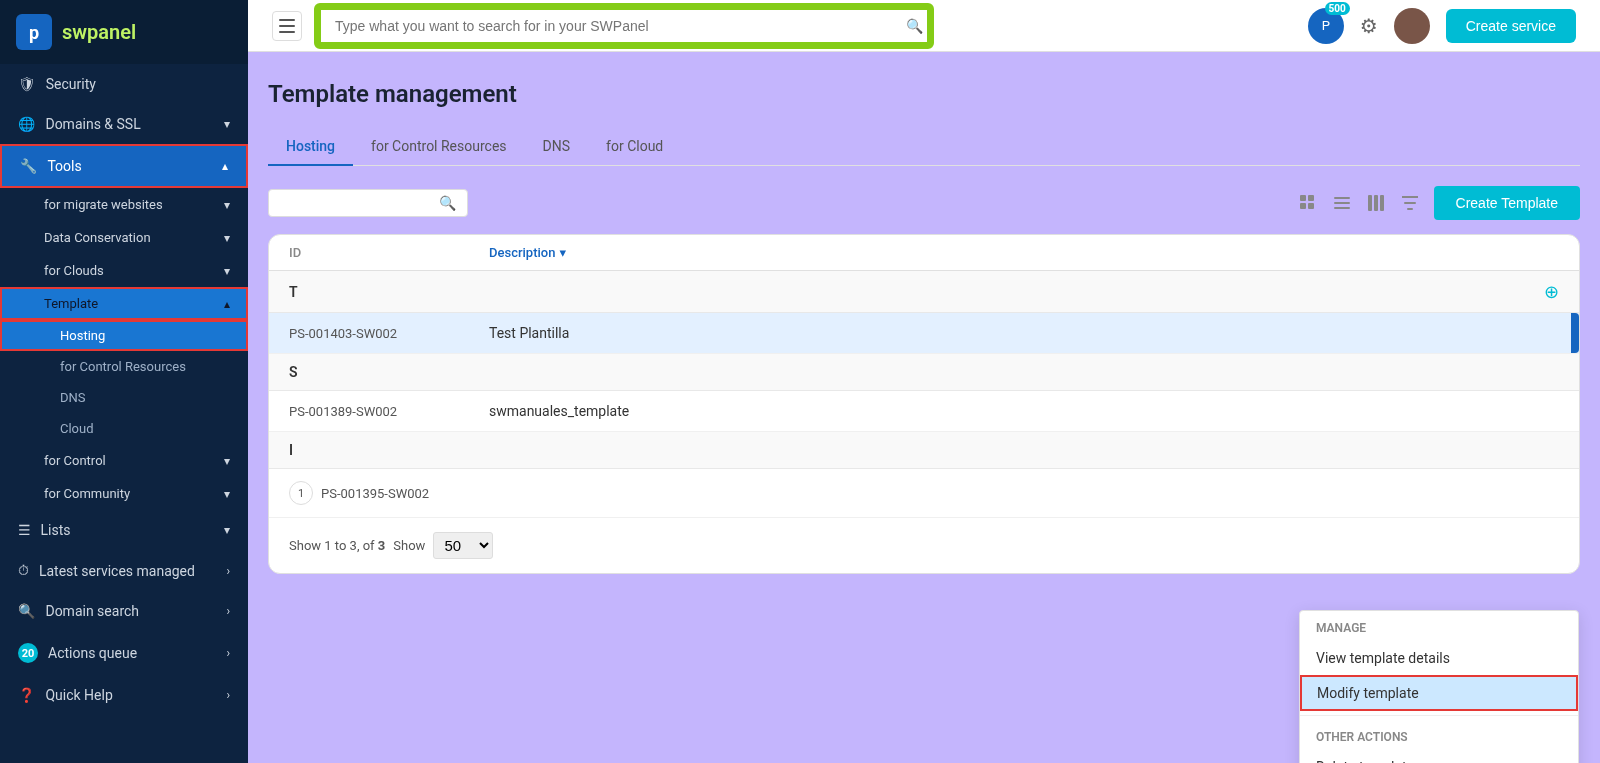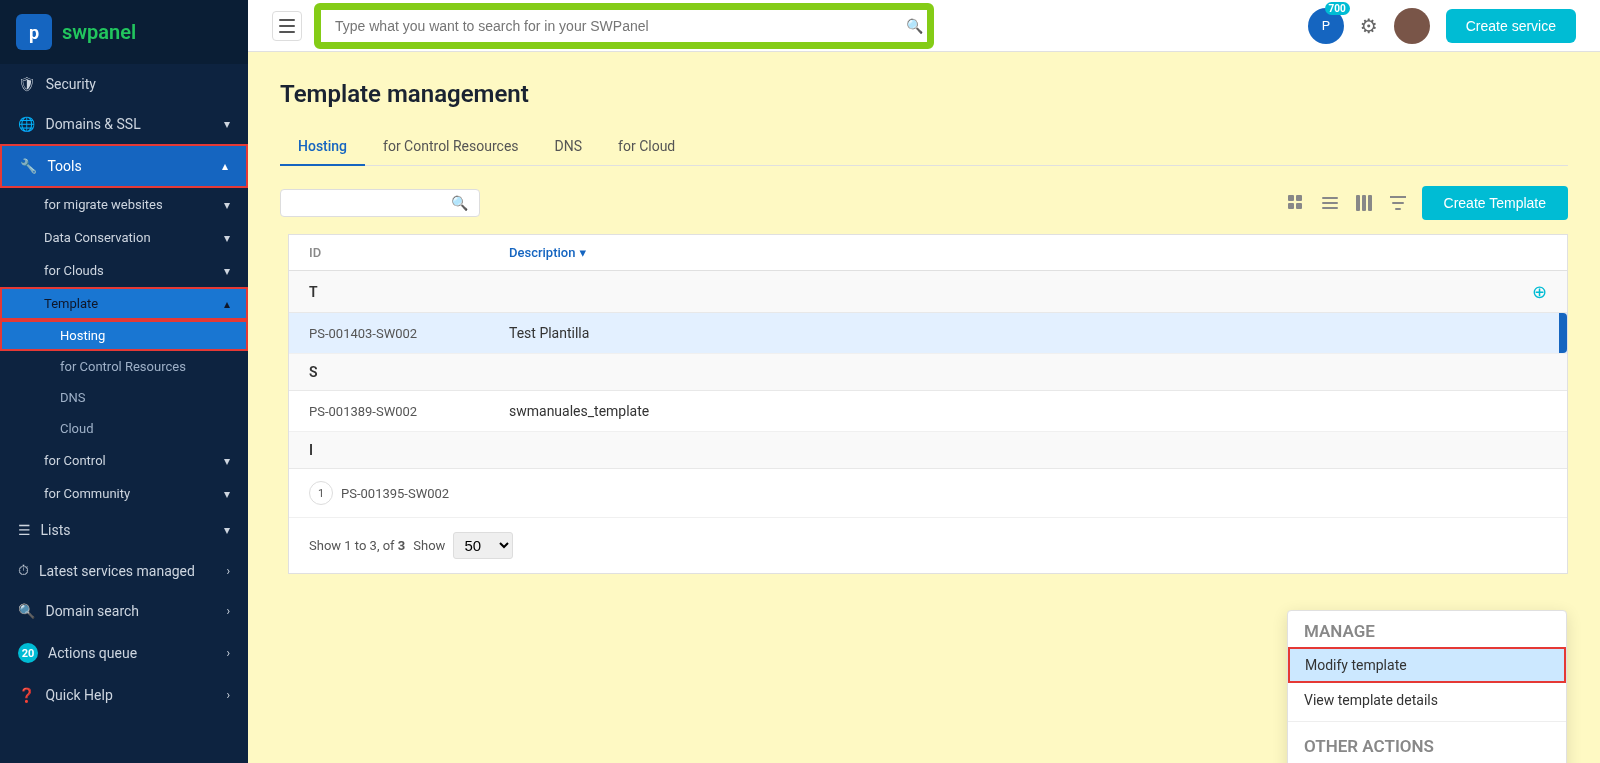--- a/index.html
+++ b/index.html
@@ -2,21 +2,21 @@
 <html><head>
   <meta charset="utf-8">
   <style>
     * { box-sizing: border-box; margin: 0; padding: 0; }
     body { font-family: -apple-system, BlinkMacSystemFont, 'Segoe UI', Roboto, sans-serif; font-size: 14px; background: #f5f6fa; display: flex; height: 763px; overflow: hidden; }
 
     
     .sidebar { width: 248px; min-width: 248px; background: #0d2340; color: #fff; display: flex; flex-direction: column; height: 763px; overflow-y: auto; }
     .sidebar-logo { display: flex; align-items: center; gap: 10px; padding: 14px 16px; background: #0a1e35; }
     .sidebar-logo .logo-box { width: 36px; height: 36px; background: #1565c0; border-radius: 6px; display: flex; align-items: center; justify-content: center; color: #fff; font-weight: bold; font-size: 18px; }
-    .sidebar-logo .logo-text { color: #22c55e; font-size: 20px; font-weight: 600; }
+    .sidebar-logo .logo-text { color: #bef264; font-size: 20px; font-weight: 600; }
     .sidebar-item { display: flex; align-items: center; justify-content: space-between; padding: 12px 18px; cursor: pointer; color: #cdd5df; font-size: 14px; }
     .sidebar-item .left { display: flex; align-items: center; gap: 10px; }
     .sidebar-item.active-outline { border: 2px solid #e53935; background: #1565c0; color: #fff; }
     .sidebar-item .chevron { font-size: 12px; }
     .sidebar-sub { background: #0d2340; }
     .sidebar-sub-item { padding: 9px 18px 9px 44px; color: #cdd5df; cursor: pointer; font-size: 13px; display: flex; align-items: center; justify-content: space-between; }
     .sidebar-sub-item.active-outline { border: 2px solid #e53935; background: #1976d2; color: #0f172a; padding: 7px 16px 7px 42px; }
     .sidebar-sub-item .chevron { font-size: 12px; }
     .sidebar-deep-item { padding: 8px 18px 8px 60px; color: #9eb0c7; cursor: pointer; font-size: 13px; }
     .sidebar-badge { background: #00bcd4; color: #fff; border-radius: 50%; width: 20px; height: 20px; display: flex; align-items: center; justify-content: center; font-size: 11px; font-weight: bold; }
@@ -32,53 +32,53 @@
     .search-box .search-icon { position: absolute; right: 10px; top: 50%; transform: translateY(-50%); color: #aaa; }
     .topbar-right { margin-left: auto; display: flex; align-items: center; gap: 16px; }
     .topbar-avatar-badge { position: relative; cursor: pointer; }
     .topbar-avatar-badge .badge { position: absolute; top: -6px; right: -6px; background: #00bcd4; color: #fff; border-radius: 10px; font-size: 10px; padding: 1px 4px; font-weight: bold; }
     .topbar-avatar-badge .avatar-circle { width: 36px; height: 36px; background: #1565c0; border-radius: 50%; display: flex; align-items: center; justify-content: center; color: #fff; font-size: 13px; }
     .topbar-gear { color: #666; cursor: pointer; font-size: 20px; }
     .topbar-user-avatar { width: 36px; height: 36px; background: #795548; border-radius: 50%; cursor: pointer; }
     .create-service-btn { background: #00bcd4; color: #fff; border: none; border-radius: 6px; padding: 9px 20px; font-size: 14px; font-weight: 500; cursor: pointer; white-space: nowrap; }
 
     
-    .content { flex: 1; overflow-y: auto; padding: 28px 32px; background: #fef9c3; }
+    .content { flex: 1; overflow-y: auto; padding: 28px 20px; background: #c4b5fd; }
     .page-title { font-size: 24px; font-weight: 600; color: #1a2332; margin-bottom: 20px; }
     .tabs-bar { display: flex; align-items: center; border-bottom: 1px solid #e0e0e0; margin-bottom: 20px; gap: 0; }
     .tab { padding: 10px 18px; cursor: pointer; font-size: 14px; color: #555; border-bottom: 2px solid transparent; margin-bottom: -1px; }
     .tab.active { color: #1565c0; border-bottom: 2px solid #1565c0; font-weight: 500; }
 
     
     .table-toolbar { display: flex; align-items: center; justify-content: space-between; margin-bottom: 14px; }
     .table-search { display: flex; align-items: center; border: 1px solid #ddd; border-radius: 4px; padding: 5px 10px; background: #fff; gap: 6px; width: 200px; }
     .table-search input { border: none; outline: none; font-size: 13px; color: #555; width: 100%; }
     .table-icons { display: flex; gap: 6px; align-items: center; }
     .table-icon-btn { width: 28px; height: 28px; display: flex; align-items: center; justify-content: center; color: #888; cursor: pointer; border: 1px solid transparent; border-radius: 3px; }
     .create-template-btn { background: #00bcd4; color: #fff; border: none; border-radius: 4px; padding: 9px 22px; font-size: 14px; cursor: pointer; font-weight: 500; }
 
     
-    .table-container { background: #fff; border-radius: 0; border: 1px solid #e0e0e0; overflow: visible; position: relative; margin-left: 8px; }
+    .table-container { background: #fff; border-radius: 12px; border: 1px solid #e0e0e0; overflow: visible; position: relative; }
     .table-header { display: grid; grid-template-columns: 200px 1fr; padding: 10px 20px; border-bottom: 1px solid #e0e0e0; }
     .table-header .col { font-size: 13px; color: #888; font-weight: 500; }
     .table-header .col.active { color: #1565c0; display: flex; align-items: center; gap: 4px; }
     .group-row { display: flex; align-items: center; justify-content: space-between; padding: 10px 20px; background: #f9f9f9; border-bottom: 1px solid #e8e8e8; }
     .group-label { font-size: 14px; font-weight: 600; color: #333; }
     .group-icon { color: #00bcd4; font-size: 18px; cursor: pointer; }
     .data-row { display: grid; grid-template-columns: 200px 1fr; padding: 12px 20px; border-bottom: 1px solid #f0f0f0; align-items: center; cursor: pointer; }
     .data-row.selected { background: #e3f0ff; }
     .data-row .id-cell { font-size: 13px; color: #555; display: flex; align-items: center; gap: 8px; }
     .data-row .desc-cell { font-size: 14px; color: #333; }
     .num-badge { width: 24px; height: 24px; background: #fff; border: 1px solid #ddd; border-radius: 50%; display: flex; align-items: center; justify-content: center; font-size: 11px; color: #555; }
     .pagination { padding: 14px 20px; font-size: 13px; color: #555; display: flex; align-items: center; gap: 8px; }
     .pagination select { padding: 3px 6px; border: 1px solid #ddd; border-radius: 3px; font-size: 15px; }
 
     
     .dropdown-menu { position: absolute; right: 0; top: 0; width: 280px; background: #fff; border: 1px solid #e0e0e0; border-radius: 4px; box-shadow: 0 4px 16px rgba(0,0,0,0.12); z-index: 100; }
-    .dropdown-menu .section-header { padding: 10px 16px 6px; font-size: 17px; font-weight: 600; color: #888; text-transform: uppercase; }
+    .dropdown-menu .section-header { padding: 10px 16px 6px; font-size: 12px; font-weight: 600; color: #888; text-transform: uppercase; }
     .dropdown-menu .menu-item { padding: 9px 16px; font-size: 14px; color: #333; cursor: pointer; }
     .dropdown-menu .menu-item.highlighted { background: #cce8ff; border: 1.5px solid #e53935; }
     .dropdown-menu .divider { height: 1px; background: #eee; margin: 4px 0; }
     .dropdown-indicator { position: absolute; top: 0; right: 0; width: 8px; height: 100%; background: #1565c0; border-radius: 0 4px 4px 0; }
 
     
     .red-outline { outline: 2px solid #e53935 !important; outline-offset: -2px; }
   </style>
 </head>
 <body>
@@ -209,21 +209,21 @@
         <rect y="12" width="16" height="2" rx="1" fill="#555"></rect>
       </svg>
     </div>
     <div class="search-box">
       <input type="text" placeholder="Type what you want to search for in your SWPanel" style="">
       <span class="search-icon">🔍</span>
     </div>
     <div class="topbar-right">
       <div class="topbar-avatar-badge">
         <div class="avatar-circle">P</div>
-        <span class="badge">700</span>
+        <span class="badge">500</span>
       </div>
       <span class="topbar-gear">⚙</span>
       <div class="topbar-user-avatar"></div>
       <button class="create-service-btn">Create service</button>
     </div>
   </header>
 
   <div class="content">
     <h1 class="page-title">Template management</h1>
 
@@ -323,22 +323,22 @@
         <span>Show</span>
         <select>
           <option>50</option>
           <option>25</option>
           <option>100</option>
         </select>
       </div>
 
       <div class="dropdown-menu" style="top:375px;right:0;">
         <div class="section-header">Manage</div>
+        <div class="menu-item">View template details</div>
         <div class="menu-item highlighted red-outline">Modify template</div>
-        <div class="menu-item">View template details</div>
         <div class="divider"></div>
         <div class="section-header">Other actions</div>
         <div class="menu-item">Delete template</div>
 
       </div>
     </div>
   </div>
 </div>
 
 </body></html>

